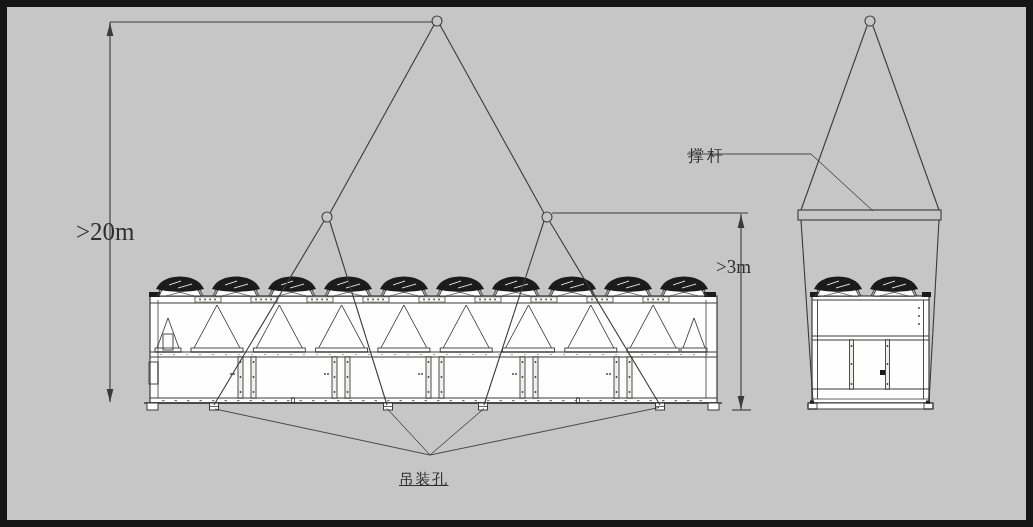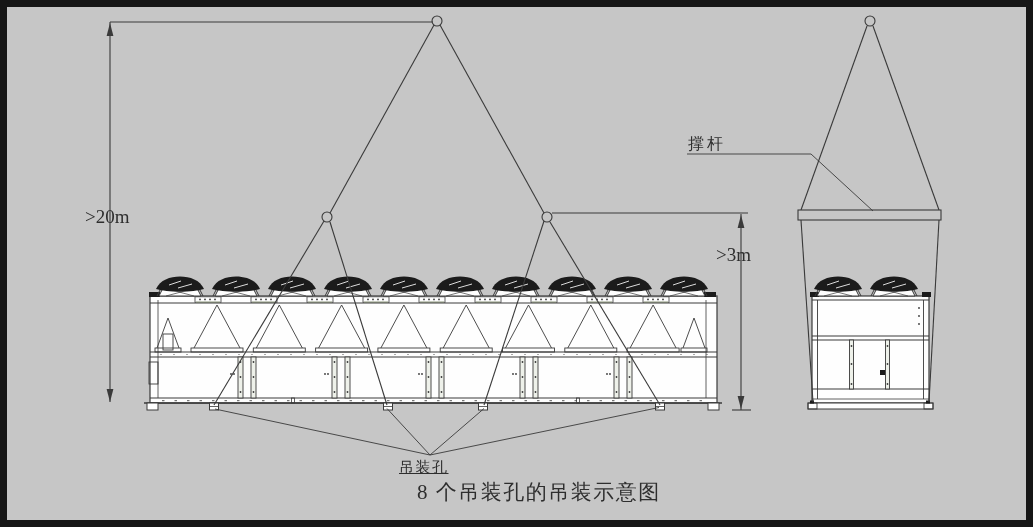--- a/index.html
+++ b/index.html
@@ -4,22 +4,22 @@
 <style>
   html,body{margin:0;padding:0;background:#9b9b9b;}
   .canvas{
     position:relative;width:1033px;height:527px;
     background:var(--background,#c6c6c6);
     font-family:"Liberation Serif","DejaVu Serif",serif;
     overflow:hidden;
   }
   .frame{position:absolute;inset:0;border:7px solid var(--border,#161616);box-sizing:border-box;pointer-events:none;z-index:5;}
   svg.draw{position:absolute;left:0;top:0;width:1033px;height:527px;z-index:1;}
-  .anno{position:absolute;color:#2e2e2e;white-space:nowrap;z-index:3;line-height:1;}
-  .anno-20m{left:85px;top:207px;font-size:19px;}
+  .anno{position:absolute;color:#2e2e2e;white-space:nowrap;z-index:3;line-height:1;margin-top:12px;}
+  .anno-20m{left:76px;top:207px;font-size:25px;}
   .anno-3m{left:716px;top:245px;font-size:19px;}
   .anno-spreader{left:688px;top:136px;font-size:16px;letter-spacing:3px;}
   .anno-hole{left:399px;top:460px;font-size:15px;letter-spacing:1.5px;text-decoration:underline;}
   .anno-caption{left:417px;top:482px;font-size:21px;letter-spacing:1.5px;}
 </style>
 </head>
 <body>
 
 <div class="canvas">
   <div class="frame"></div>
@@ -407,14 +407,13 @@
         <line x1="430" y1="455" x2="659" y2="407.5" stroke="var(--line)" stroke-width="0.9"></line>
         <line x1="687" y1="154" x2="811" y2="154" stroke="var(--line)" stroke-width="0.9"></line>
         <line x1="811" y1="154" x2="873" y2="211" stroke="var(--line)" stroke-width="0.9"></line>
       </g>
   </svg>
 
   <div class="anno anno-20m">&gt;20m</div>
   <div class="anno anno-3m">&gt;3m</div>
   <div class="anno anno-spreader">撑杆</div>
   <div class="anno anno-hole">吊装孔</div>
-  <div class="anno anno-caption">8 个吊装孔的吊装示意图</div>
 </div>
 
 </body></html>

